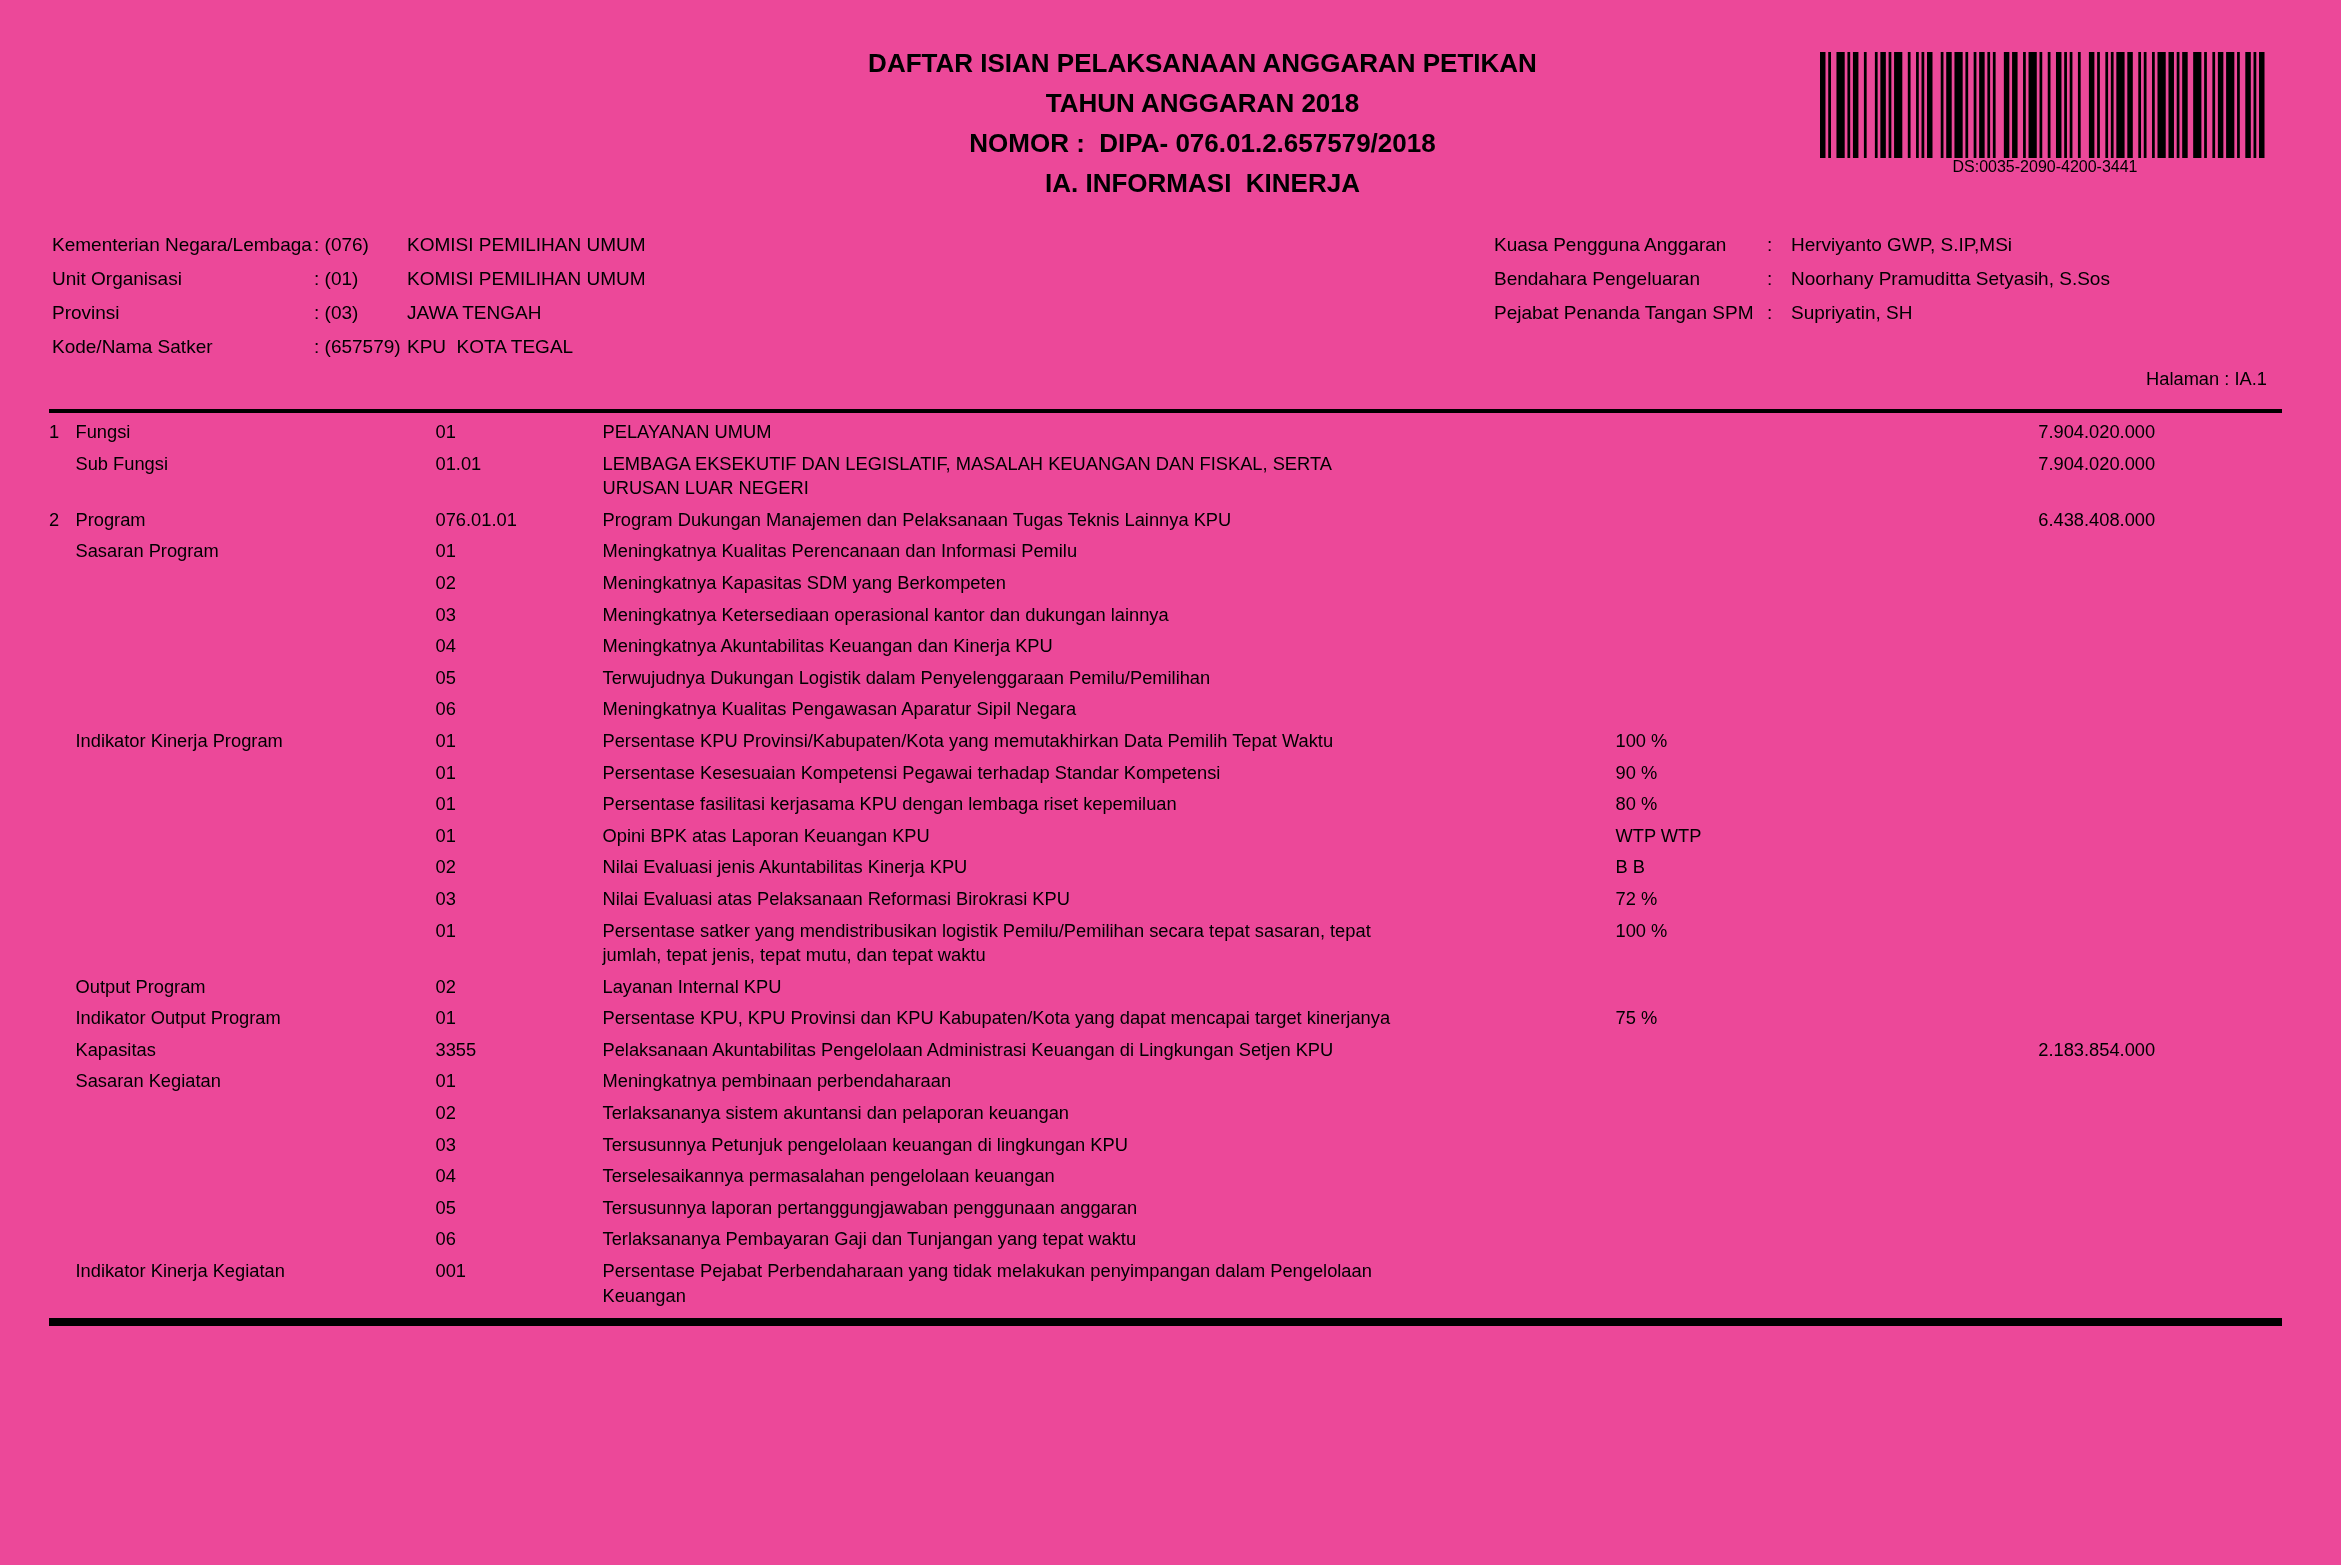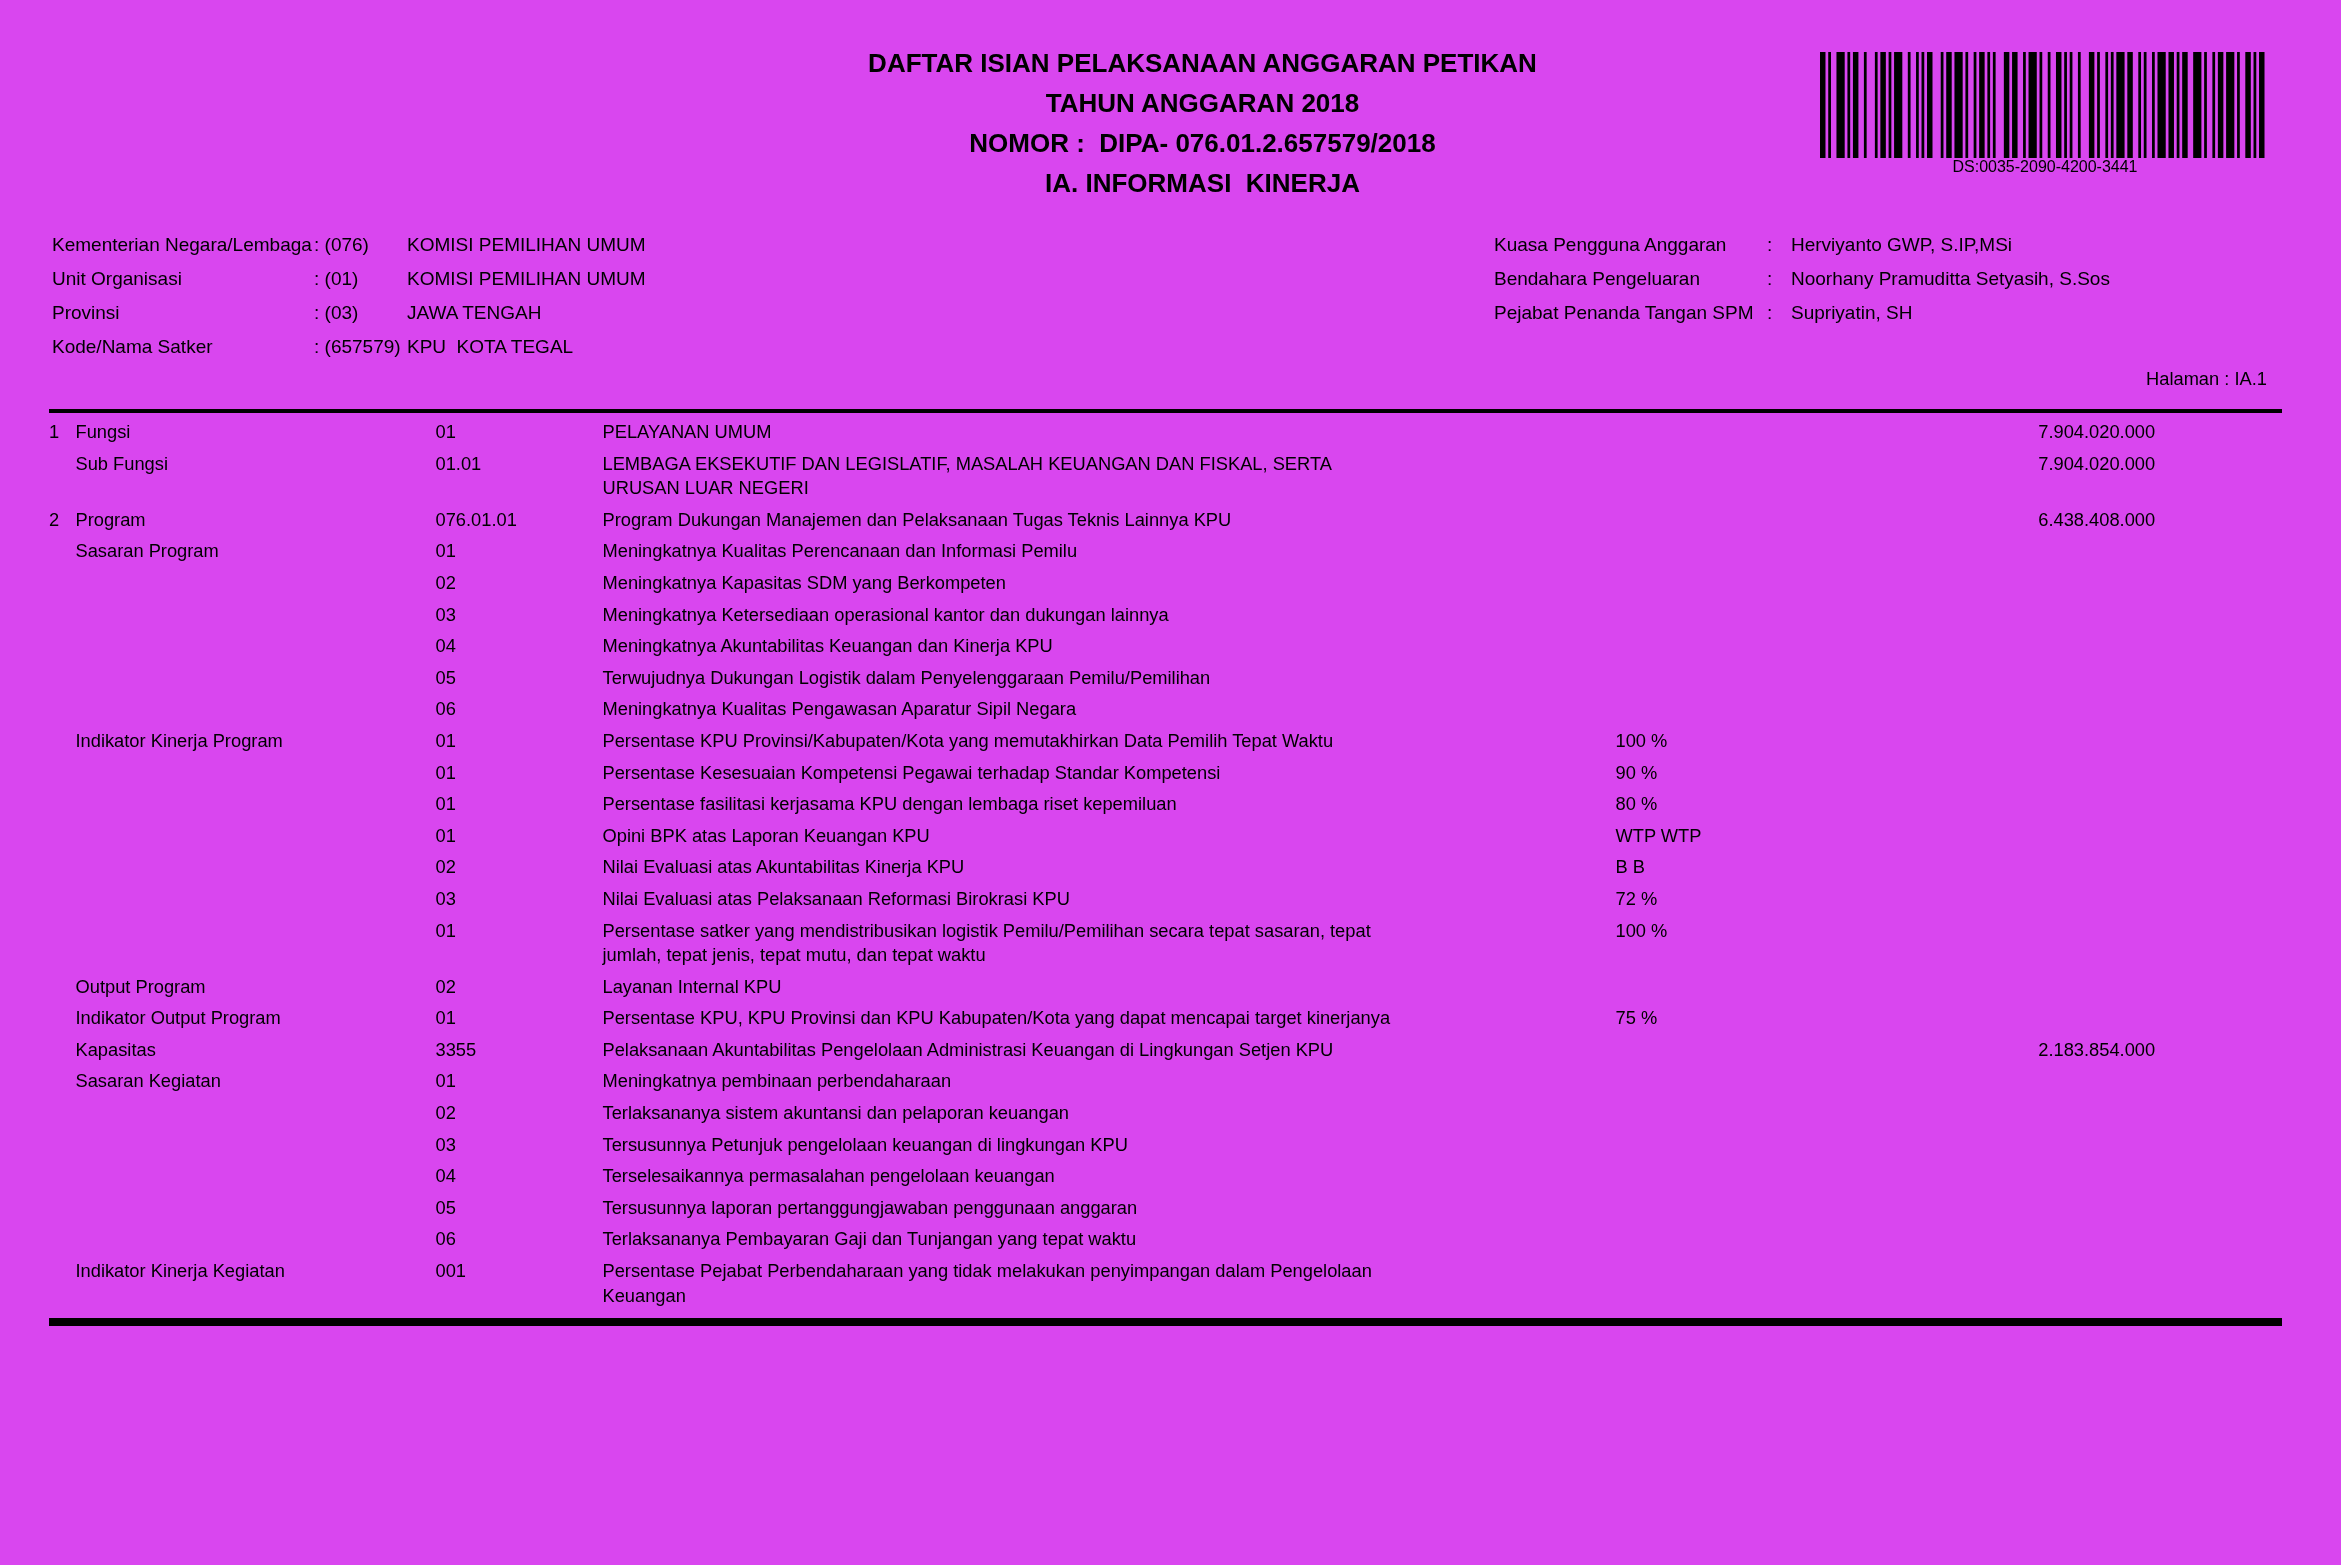--- a/index.html
+++ b/index.html
@@ -1,17 +1,17 @@
 <!DOCTYPE html>
 <html style="font-size:10px"><head>
 <meta charset="utf-8">
 <style>
   html,body { margin:0; padding:0; background:#ffffff; }
   .page {
-    position:relative; width:2342px; height:1566px; background:#d946ef;
+    position:relative; width:2342px; height:1566px; background:#ec4899;
     color:#000; font-family:"Liberation Sans", sans-serif; overflow:hidden;
   }
   
   .title-block { position:absolute; top:43px; left:666px; width:1073px; text-align:center; }
   .title-line { font-size:26px; font-weight:bold; line-height:40px; white-space:pre; }
   
   .barcode-block { position:absolute; left:1820px; top:52px; width:450px; }
   .barcode-svg { display:block; width:450px; height:106px; }
   .barcode-caption { text-align:center; font-size:16px; margin-top:0; white-space:pre; }
   
@@ -282,21 +282,21 @@
           <span class="c-code">01</span>
           <span class="c-desc">Opini BPK atas Laporan Keuangan KPU</span>
           <span class="c-target">WTP WTP</span>
           <span class="c-amount"></span>
         </div>
 
         <div class="trow">
           <span class="c-no"></span>
           <span class="c-label"></span>
           <span class="c-code">02</span>
-          <span class="c-desc">Nilai Evaluasi atas Akuntabilitas Kinerja KPU</span>
+          <span class="c-desc">Nilai Evaluasi jenis Akuntabilitas Kinerja KPU</span>
           <span class="c-target">B B</span>
           <span class="c-amount"></span>
         </div>
 
         <div class="trow">
           <span class="c-no"></span>
           <span class="c-label"></span>
           <span class="c-code">03</span>
           <span class="c-desc">Nilai Evaluasi atas Pelaksanaan Reformasi Birokrasi KPU</span>
           <span class="c-target">72 %</span>

